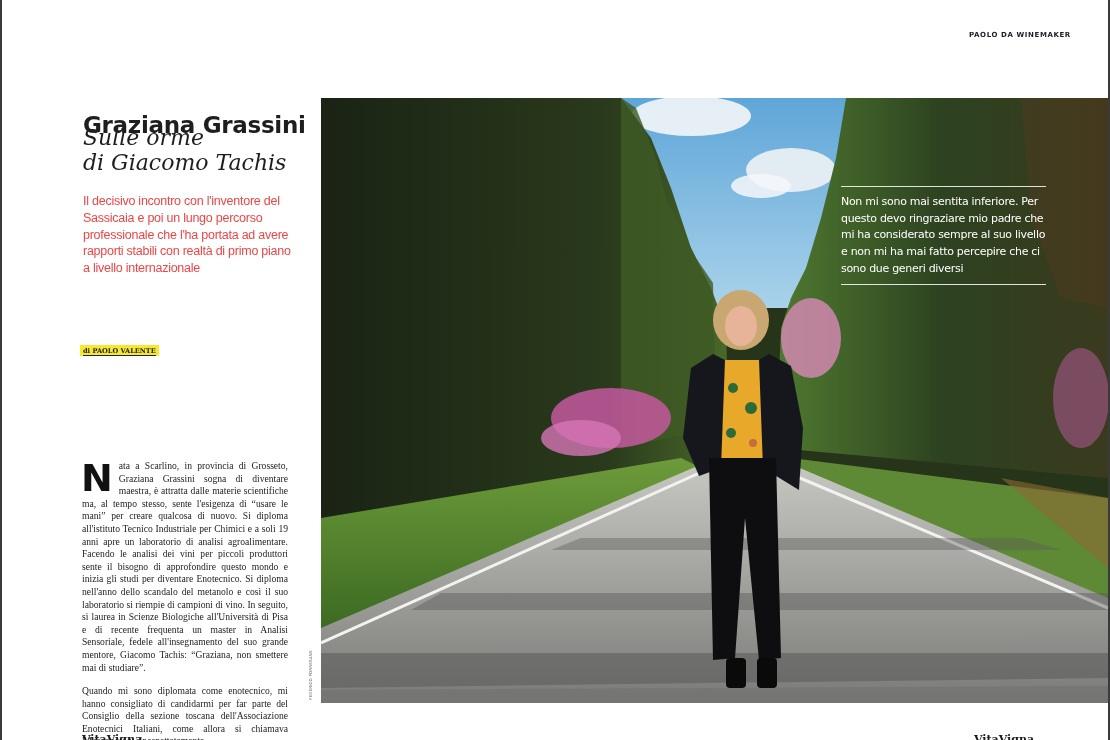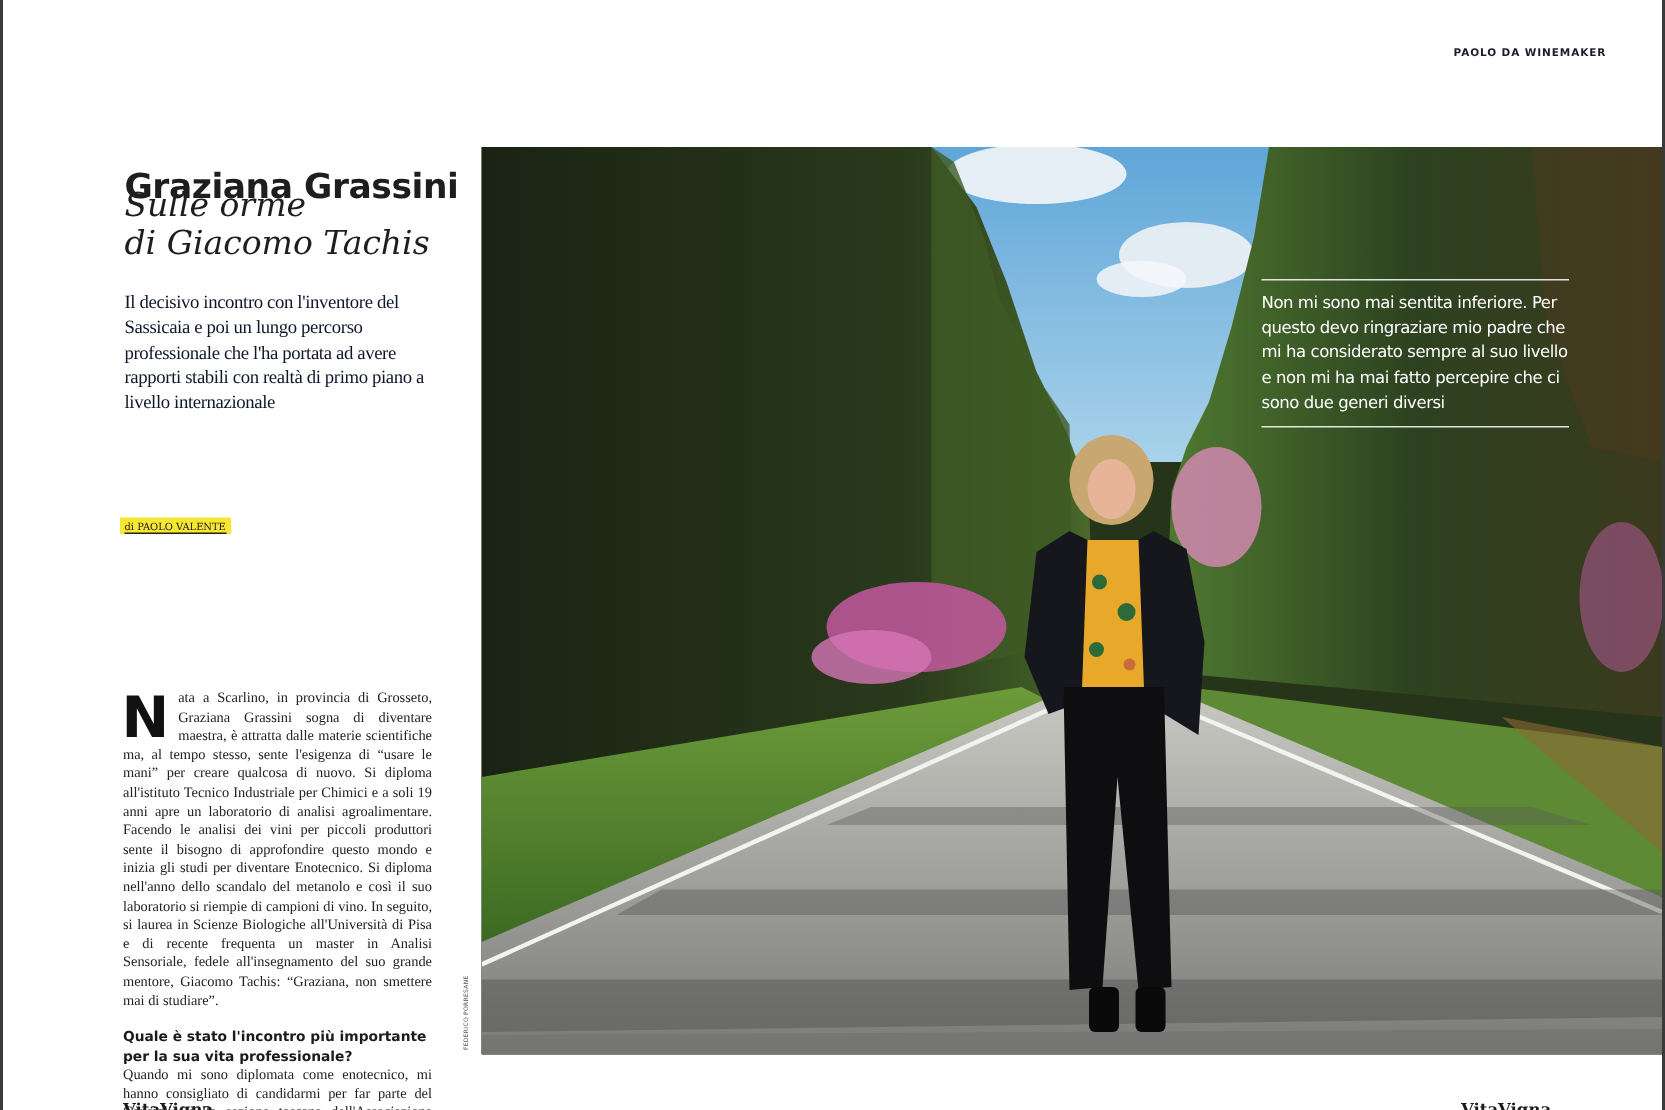--- a/index.html
+++ b/index.html
@@ -21,27 +21,27 @@
       font-family: "DejaVu Sans", sans-serif; font-weight: bold;
       font-size: 23px; letter-spacing: -0.3px; color: #1e1e1e; margin-top: 16px;
     }
     .subhead {
       position: absolute; left: 83px; top: 125px; width: 230px;
       font-family: "DejaVu Serif", serif; font-style: italic;
       font-size: 22px; line-height: 25px; color: #1e1e1e;
     }
     .standfirst {
       position: absolute; left: 83px; top: 193px; width: 215px;
-      font-family: Liberation Serif, serif; font-size: 12.5px;
-      line-height: 16.8px; color: #0f172a; letter-spacing: -0.25px;
+      font-family: Liberation Sans, sans-serif; font-size: 12.5px;
+      line-height: 16.8px; color: #ef4444; letter-spacing: -0.25px;
     }
     .byline {
       position: absolute; left: 80px; top: 345px;
       background: #f6e730; padding: 2px 3px 1px 3px;
-      font-family: "DejaVu Serif", serif; font-weight: normal;
+      font-family: "DejaVu Serif", serif; font-weight: bold;
       font-size: 6.6px; color: #222;
     }
     .byline span { border-bottom: 1px solid #222; }
 
     .body-text {
       position: absolute; left: 82px; top: 460px; width: 206px;
       font-family: "Liberation Serif", serif; font-size: 9.6px;
       line-height: 12.6px; color: #222; text-align: justify;
     }
     .dropcap {
@@ -100,21 +100,20 @@
   <div>Sulle orme</div>
   <div>di Giacomo Tachis</div>
 </div>
 
 <div class="standfirst">Il decisivo incontro con l'inventore del Sassicaia e poi un lungo percorso professionale che l'ha portata ad avere rapporti stabili con realtà di primo piano a livello internazionale</div>
 
 <div class="byline"><span>di PAOLO VALENTE</span></div>
 
 <div class="body-text">
   <p><span class="dropcap">N</span><span>ata a Scarlino, in provincia di Grosseto, Graziana Grassini sogna di diventare maestra, è attratta dalle materie scientifiche ma, al tempo stesso, sente l'esigenza di “usare le mani” per creare qualcosa di nuovo. Si diploma all'istituto Tecnico Industriale per Chimici e a soli 19 anni apre un laboratorio di analisi agroalimentare. Facendo le analisi dei vini per piccoli produttori sente il bisogno di approfondire questo mondo e inizia gli studi per diventare Enotecnico. Si diploma nell'anno dello scandalo del metanolo e così il suo laboratorio si riempie di campioni di vino. In seguito, si laurea in Scienze Biologiche all'Università di Pisa e di recente frequenta un master in Analisi Sensoriale, fedele all'insegnamento del suo grande mentore, Giacomo Tachis: “Graziana, non smettere mai di studiare”.</span></p>
-  <div class="question">Quale è stato l'incontro più importante per la sua vita professionale?</div>
   <p>Quando mi sono diplomata come enotecnico, mi hanno consigliato di candidarmi per far parte del Consiglio della sezione toscana dell'Associazione Enotecnici Italiani, come allora si chiamava l'Assoenologi. Inaspettatamente</p>
 </div>
 
 <div class="photo">
   <svg width="787" height="605" viewBox="0 0 787 605" xmlns="http://www.w3.org/2000/svg">
     <defs>
       <linearGradient id="sky" x1="0" y1="0" x2="0" y2="1">
         <stop offset="0" stop-color="#5fa6d8"></stop>
         <stop offset="1" stop-color="#a9d2ea"></stop>
       </linearGradient>

